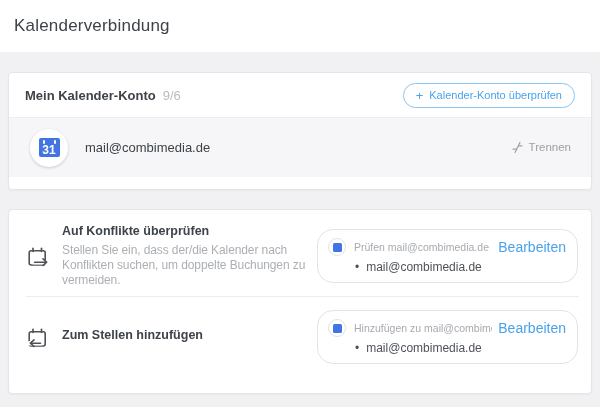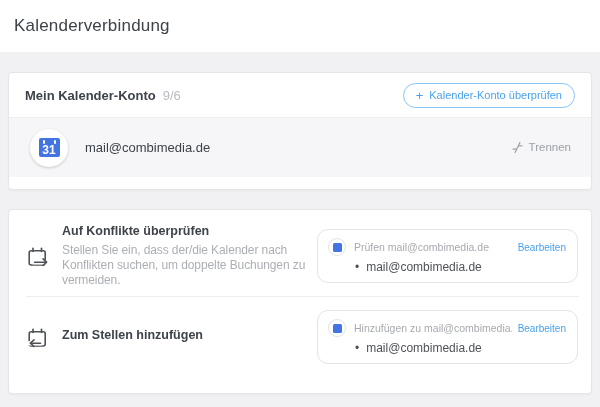--- a/index.html
+++ b/index.html
@@ -78,32 +78,32 @@
   .cfg-row.second { padding-top:13px; }
   .row-divider { border-top:1px solid #ededf0; margin:0 12px 0 17px; }
 
   .cfg-icon { flex:0 0 auto; margin-top:2px; }
   .cfg-texts { margin-left:13px; width:248px; }
   .cfg-title { font-size:12.5px; font-weight:700; color:#3e434a; margin-bottom:5px; }
   .cfg-desc  { font-size:12px; letter-spacing:-.1px; color:#abafb4; line-height:15px; }
 
   .cfg-box {
     margin-left:auto; width:261px;
-    border:1px solid #e3e4e7; border-radius:11px;
+    border:1px solid #e3e4e7; border-radius:16px;
     background:#fff; padding:8px 11px 8px 10px;
   }
   .box-line1 { display:flex; align-items:center; }
   .mini-badge {
     width:18px; height:18px; border-radius:50%;
     border:1px solid #e0e2e5; background:#fff;
     display:flex; align-items:center; justify-content:center; flex:0 0 auto;
   }
   .mini-badge .sq { width:9px; height:9px; background:var(--google-blue,#4274e3); border-radius:1.5px; }
   .box-label { margin-left:8px; font-size:10.5px; color:#a6aaaf; white-space:nowrap; overflow:hidden; }
-  .edit-link { margin-left:auto; padding-left:6px; font-size:10px; color:#4aa2ec; cursor:pointer; white-space:nowrap; }
+  .edit-link { margin-left:auto; padding-left:6px; font-size:14px; color:#4aa2ec; cursor:pointer; white-space:nowrap; }
   .box-line2 { margin:4px 0 0 27px; font-size:12px; color:#4e5257; }
   .box-line2 .bullet { margin-right:7px; color:#4e5257; }
 
   svg { display:block; }
 </style>
 </head>
 <body>
 
 <div class="top-band"></div>
 <div class="page-title">Kalenderverbindung</div>

